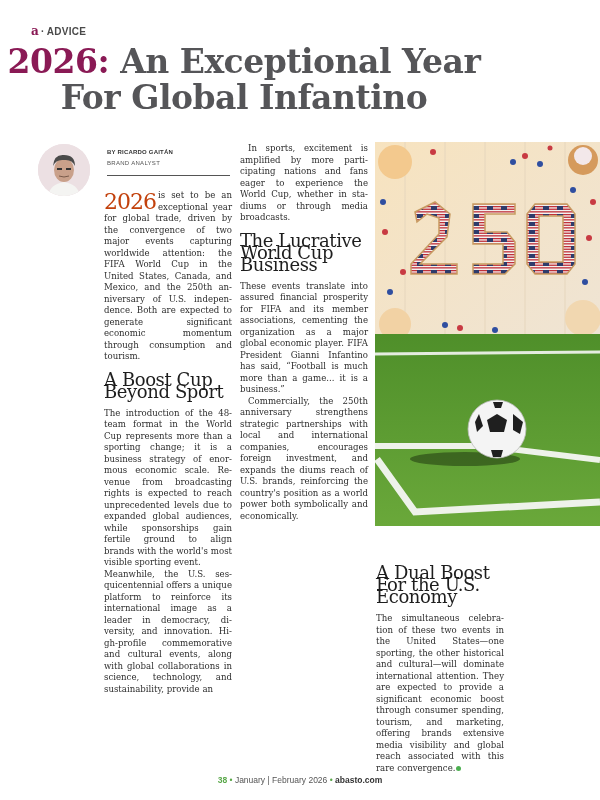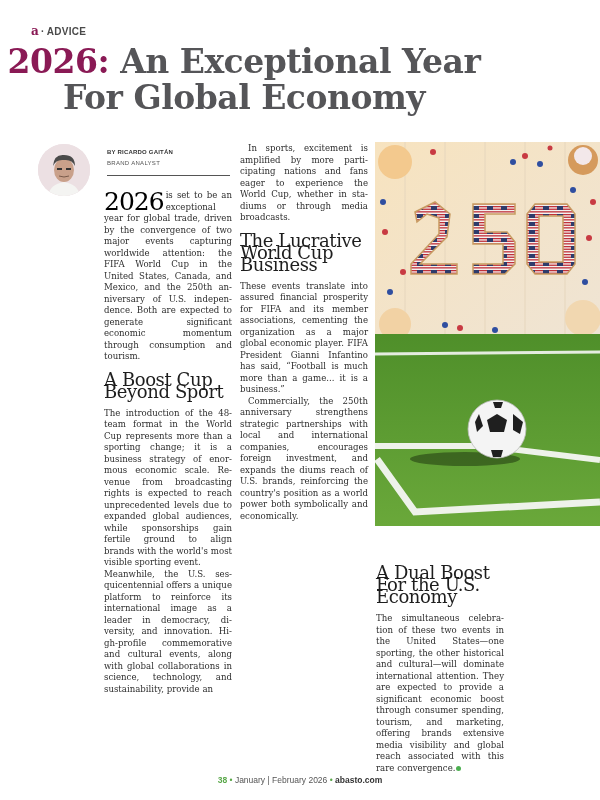--- a/index.html
+++ b/index.html
@@ -49,22 +49,22 @@
   .col p.indent { text-indent: 8px; }
   .col h3 {
     font-family: "DejaVu Serif", serif; font-weight: normal; font-size: 18px;
     line-height: 12px; color: #1e1e1e; letter-spacing: -0.4px; text-align: left;
     margin: 11px 0 10px 0;
   }
   .col1 { left: 104px; top: 190px; }
   .col2 { left: 240px; top: 143px; }
   .col3 { left: 376px; top: 550px; }
   .dropcap {
-    float: left; font-size: 25px; line-height: 20px; font-weight: normal;
-    color: #000000; margin: 2px 2px 0 0; letter-spacing: -1px;
+    float: left; font-size: 22px; line-height: 20px; font-weight: normal;
+    color: #c2410c; margin: 2px 2px 0 0; letter-spacing: -1px;
   }
   .end-dot {
     display: inline-block; width: 5px; height: 5px; border-radius: 50%;
     background: #4caf50; margin-left: 1px; vertical-align: middle;
   }
 
   .photo {
     position: absolute; left: 375px; top: 142px; width: 225px; height: 384px; overflow: hidden;
   }
   .photo-top { position: absolute; left: 0; top: 0; width: 225px; height: 192px; background: #f3e6cf; }
@@ -83,21 +83,21 @@
 
 <div class="section-tag">
   <span class="logo">a</span>
   <span>·</span>
   <span>ADVICE</span>
 </div>
 
 <h1 class="headline">
   <span class="year">2026:</span>
   <span>An Exceptional Year</span><br>
-  <span>For Global Economy</span>
+  <span>For Global Infantino</span>
 </h1>
 
 <div class="author-photo">
   <svg width="52" height="52" viewBox="0 0 52 52">
     <rect width="52" height="52" fill="#ece0e3"></rect>
     <path d="M10 52 Q12 40 26 38 Q40 40 42 52 Z" fill="#f4f4f2"></path>
     <ellipse cx="26" cy="26" rx="10" ry="12" fill="#c9a08a"></ellipse>
     <path d="M15 22 Q16 10 26 11 Q37 11 37 22 Q34 15 26 16 Q18 15 15 22 Z" fill="#4a4a4a"></path>
     <rect x="19" y="24" width="5" height="2" fill="#333"></rect>
     <rect x="28" y="24" width="5" height="2" fill="#333"></rect>

